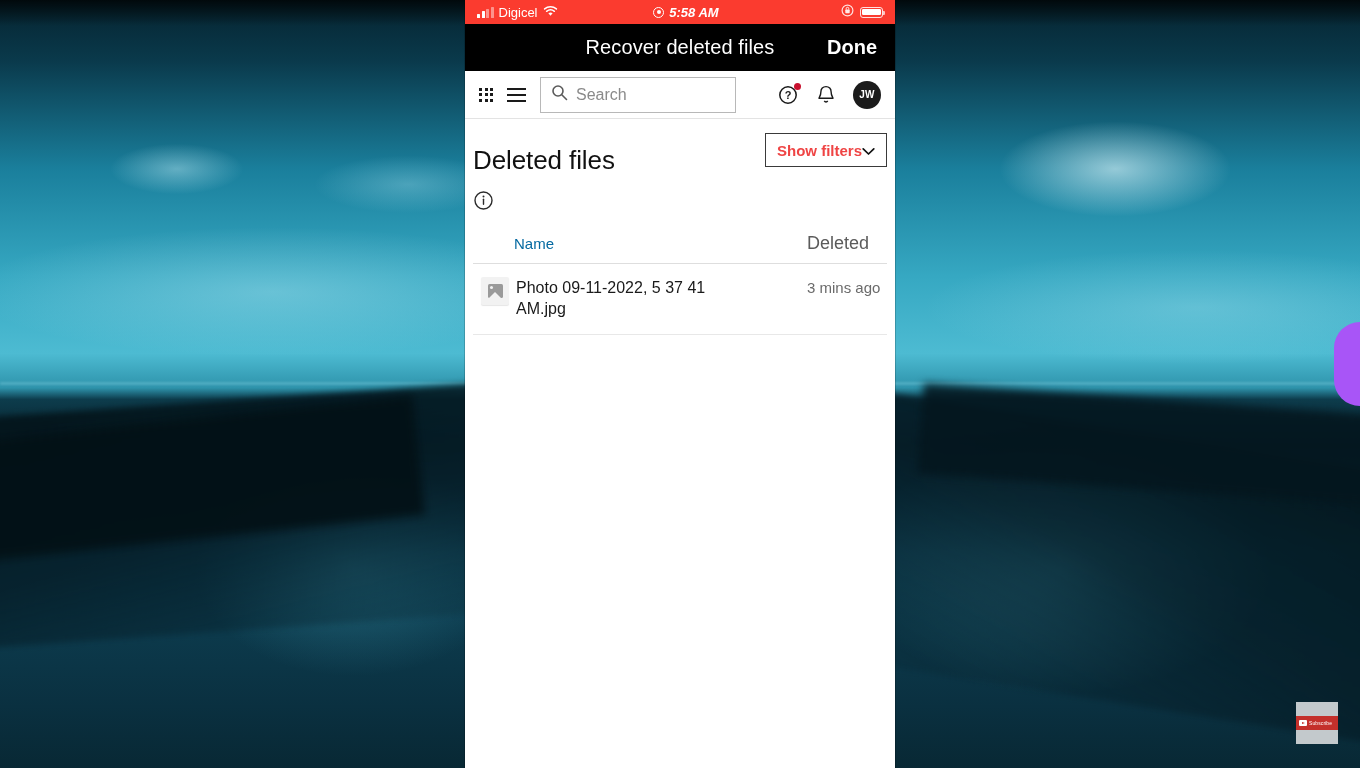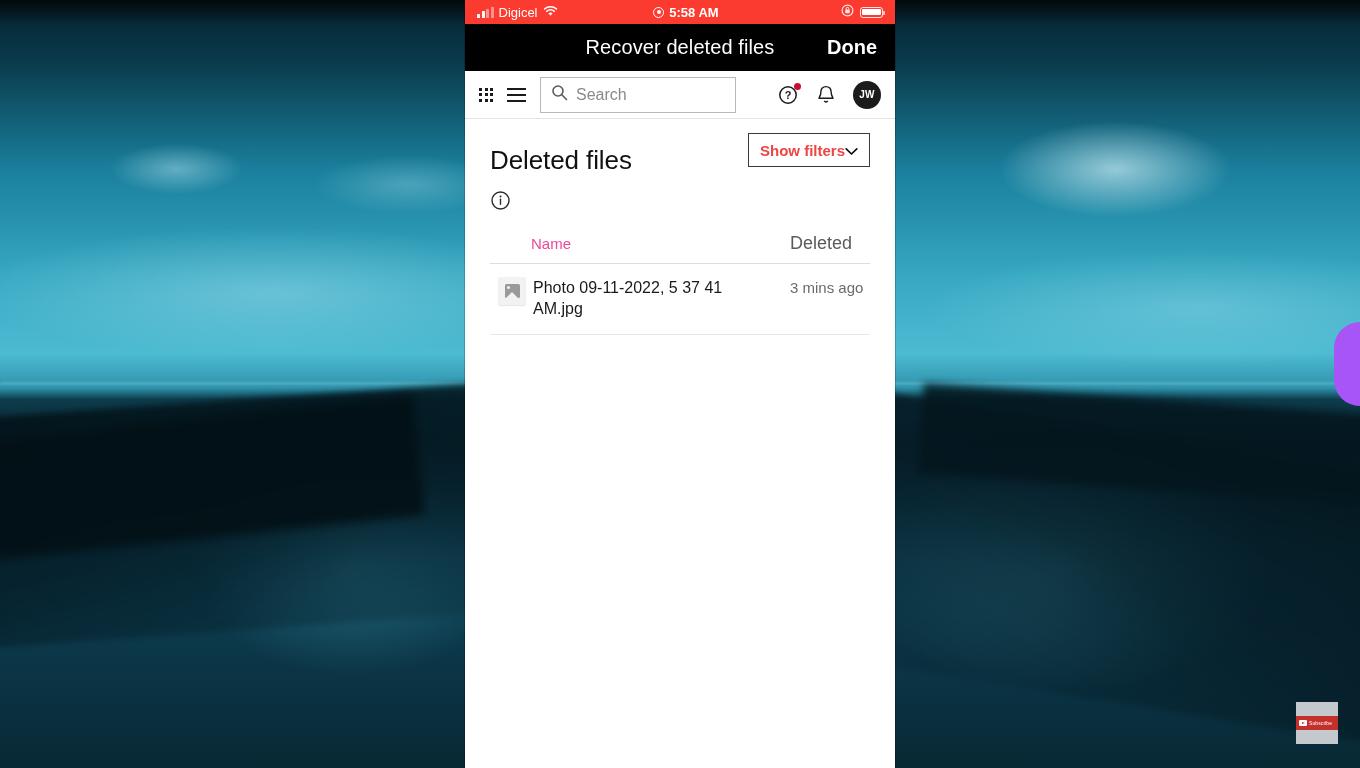--- a/index.html
+++ b/index.html
@@ -196,20 +196,21 @@
   .carrier { font-size: 13px; font-weight: 400; }
   .wifi-icon { display: block; }
   .status-center {
     position: absolute;
     left: 12px; right: 0;
     display: flex;
     align-items: center;
     justify-content: center;
     gap: 5px;
     pointer-events: none;
+    font-style: italic;
   }
   .rec-dot {
     width: 11px; height: 11px;
     border-radius: 50%;
     border: 1.6px solid #ffffff;
     position: relative;
   }
   .rec-dot::after {
     content: "";
     position: absolute;
@@ -350,21 +351,21 @@
     font-weight: 700;
     display: flex;
     align-items: center;
     justify-content: center;
     letter-spacing: 0.3px;
     cursor: pointer;
   }
 
   
   .page {
-    padding: 0 25px;
+    padding: 0 8px;
   }
   .page-head {
     display: flex;
     align-items: center;
     justify-content: space-between;
     padding: 26px 0 0 0;
   }
   .page-title {
     font-size: 26px;
     font-weight: 400;
@@ -394,21 +395,21 @@
     margin-top: 18px;
   }
   .thead {
     display: flex;
     align-items: center;
     border-bottom: 1px solid #dedede;
     padding: 0 0 9px 0;
   }
   .th-name {
     font-size: 15px;
-    color: #ec4899;
+    color: #0369a1;
     padding-left: 41px;
   }
   .th-deleted {
     margin-left: auto;
     font-size: 18px;
     color: #5b5b5b;
     width: 80px;
   }
   .trow {
     display: flex;

